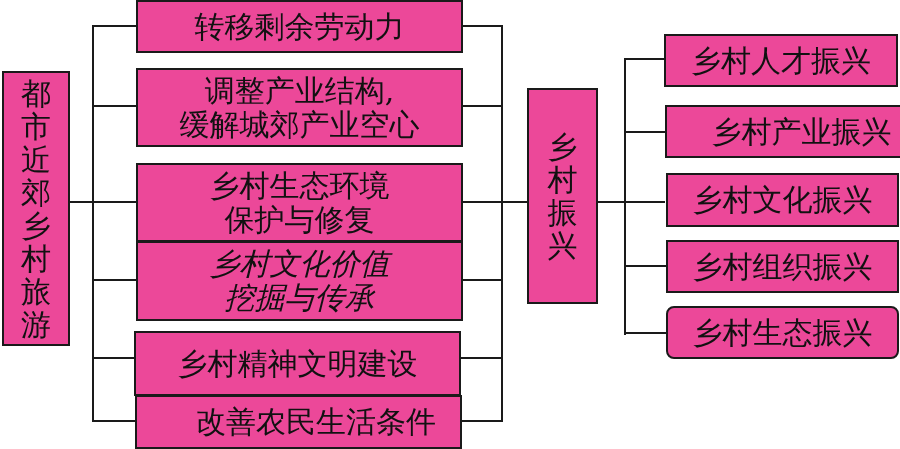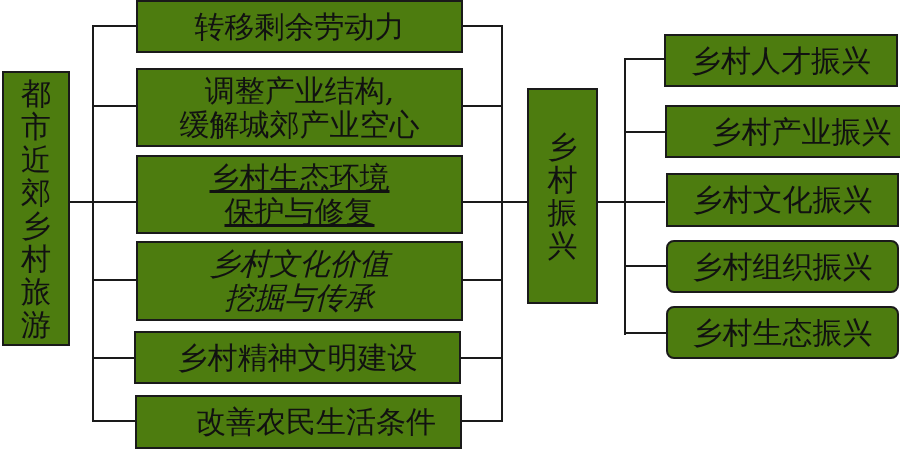--- a/index.html
+++ b/index.html
@@ -1,18 +1,18 @@
 <!DOCTYPE html>
 <html><head>
   <meta charset="utf-8">
   <style>
     html, body { margin: 0; padding: 0; background: #ffffff; }
     body { width: 900px; height: 449px; position: relative; overflow: hidden;
            font-family: "DejaVu Serif", "Liberation Serif", serif; color: #111; }
-    .box { position: absolute; box-sizing: border-box; border: 2px solid #1a1a1a; background: #4d7c0f;
+    .box { position: absolute; box-sizing: border-box; border: 2px solid #1a1a1a; background: #ec4899;
            display: flex; align-items: center; justify-content: center; text-align: center;
            font-size: 30px; line-height: 34px; }
     .vbox { flex-direction: column; }
     .vbox span.ch { display: block; line-height: 33px; }
     .line { position: absolute; background: #1a1a1a; }
     .h { height: 2px; }
     .v { width: 2px; }
     .two-line { white-space: pre-line; }
   </style>
 </head>
@@ -39,29 +39,29 @@
 <div class="line h" style="left:92px; top:357px; width:45px;"></div>
 <div class="line h" style="left:92px; top:420px; width:45px;"></div>
 
 <div class="box" style="left:136px; top:0px; width:327px; height:53px;">
   <span>转移剩余劳动力</span>
 </div>
 <div class="box" style="left:136px; top:68px; width:327px; height:79px;">
   <span class="two-line">调整产业结构,
 缓解城郊产业空心</span>
 </div>
-<div class="box" style="left:136px; top:155px; width:327px; height:79px;text-decoration:underline;">
+<div class="box" style="left:136px; top:163px; width:327px; height:79px;">
   <span class="two-line">乡村生态环境
 保护与修复</span>
 </div>
 <div class="box" style="left:136px; top:241px; width:327px; height:80px;font-style:italic;">
   <span class="two-line">乡村文化价值
 挖掘与传承</span>
 </div>
-<div class="box" style="left:134px; top:331px; width:327px; height:53px;align-items:center;">
+<div class="box" style="left:134px; top:331px; width:327px; height:65px;align-items:center;">
   <span>乡村精神文明建设</span>
 </div>
 <div class="box" style="left:135px; top:395px; width:327px; height:54px;padding-left:35px;">
   <span>改善农民生活条件</span>
 </div>
 
 <div class="line h" style="left:462px; top:25px; width:41px;"></div>
 <div class="line h" style="left:462px; top:105px; width:41px;"></div>
 <div class="line h" style="left:461px; top:201px; width:68px;"></div>
 <div class="line h" style="left:462px; top:279px; width:41px;"></div>
@@ -87,18 +87,18 @@
 
 <div class="box" style="left:664px; top:34px; width:234px; height:53px;justify-content:center;">
   <span>乡村人才振兴</span>
 </div>
 <div class="box" style="left:665px; top:105px; width:273px; height:53px;">
   <span>乡村产业振兴</span>
 </div>
 <div class="box" style="left:666px; top:173px; width:233px; height:54px;align-items:center;">
   <span>乡村文化振兴</span>
 </div>
-<div class="box" style="left:666px; top:240px; width:233px; height:53px;border-radius:8px;">
+<div class="box" style="left:666px; top:240px; width:233px; height:53px;">
   <span>乡村组织振兴</span>
 </div>
 <div class="box" style="left:666px; top:306px; width:233px; height:53px;border-radius:8px;">
   <span>乡村生态振兴</span>
 </div>
 
 </body></html>

